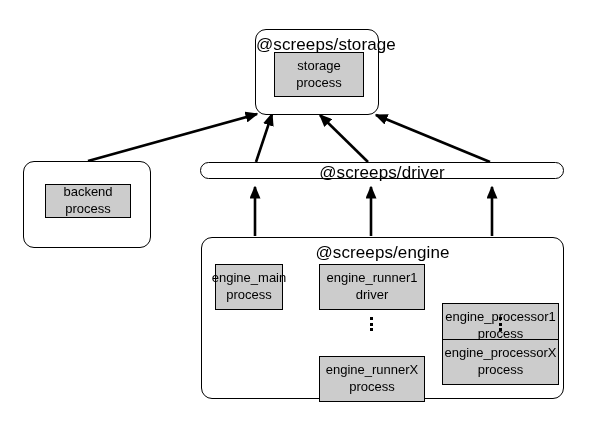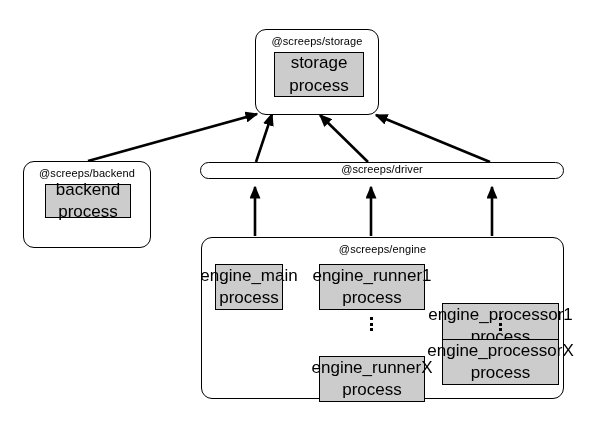--- a/index.html
+++ b/index.html
@@ -10,34 +10,34 @@
   .arrow-line { stroke: #000; stroke-width: 2.6; }
 
   .node {
     position: absolute;
     border: 1.6px solid #000;
     border-radius: 11px;
     background: #ffffff;
   }
   .node-title {
     text-align: center;
-    font-size: 11px;
+    font-size: 17px;
     padding-top: 5px;
     letter-spacing: 0.1px;
   }
   .process {
     position: absolute;
     background: #cccccc;
     border: 1px solid #000;
     display: flex;
     align-items: center;
     justify-content: center;
     text-align: center;
     white-space: pre-line;
-    font-size: 17px;
+    font-size: 13px;
     line-height: 1.3;
   }
 
   
   .node-storage { left: 255px; top: 29px; width: 124px; height: 86px; }
   .storage-process { left: 18px; top: 22px; width: 90px; height: 45px; }
 
   
   .node-backend { left: 23px; top: 161px; width: 128px; height: 87px; }
   .backend-process { left: 21px; top: 22px; width: 86px; height: 34px; }
@@ -89,36 +89,35 @@
       <line x1="492" y1="236" x2="492" y2="187" class="arrow-line" marker-end="url(#arrowhead)"></line>
     </svg>
 
   <div class="node node-storage">
     <div class="node-title">@screeps/storage</div>
     <div class="process storage-process">storage
 process</div>
   </div>
 
   <div class="node node-backend">
-    <div class="node-title">@screeps/backend</div>
     <div class="process backend-process">backend
 process</div>
   </div>
 
   <div class="node node-driver">
     <div class="node-title">@screeps/driver</div>
   </div>
 
   <div class="node node-engine">
     <div class="node-title">@screeps/engine</div>
 
     <div class="process engine-main">engine_main
 process</div>
     <div class="process engine-runner1">engine_runner1
-process</div>
+driver</div>
     <div class="process engine-processor1">engine_processor1
 process</div>
 
     <div class="vdots vdots-runner">
       <span></span>
         <span></span>
         <span></span>
     </div>
     <div class="vdots vdots-processor">
       <span></span>

